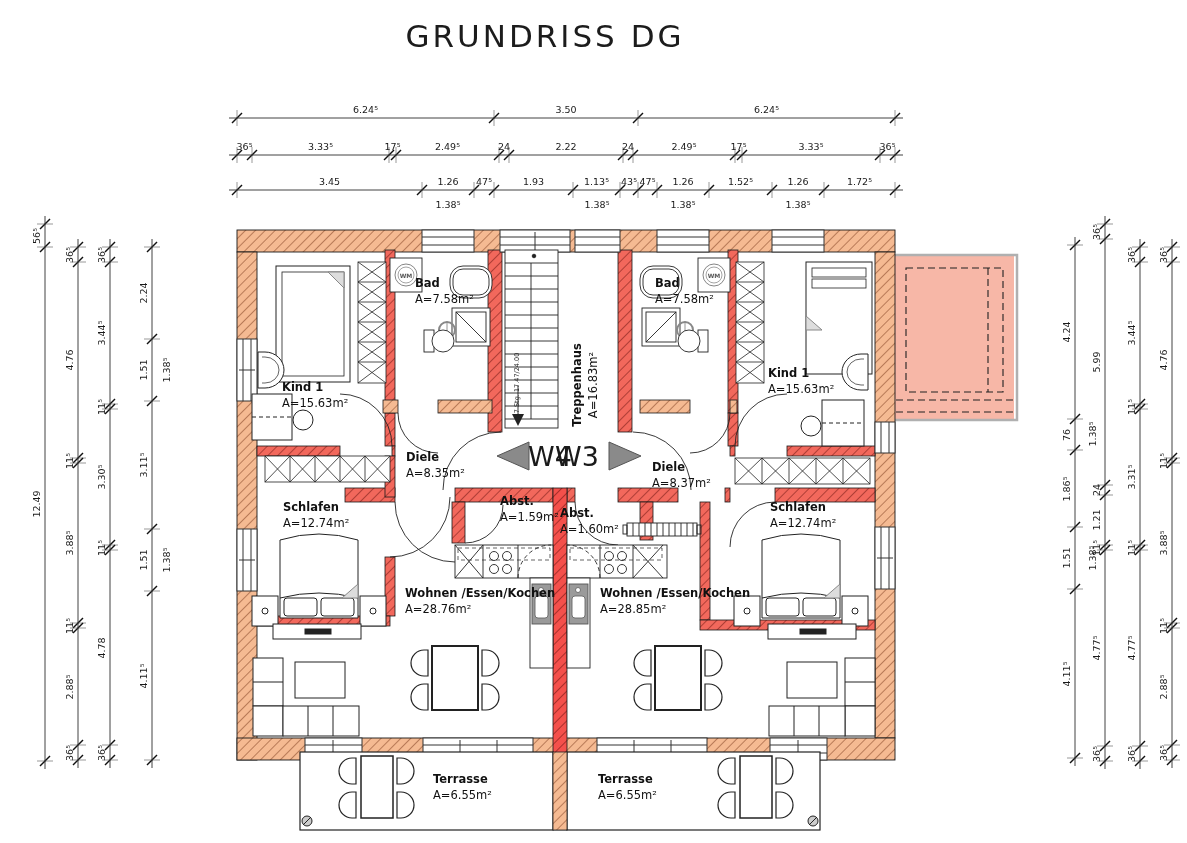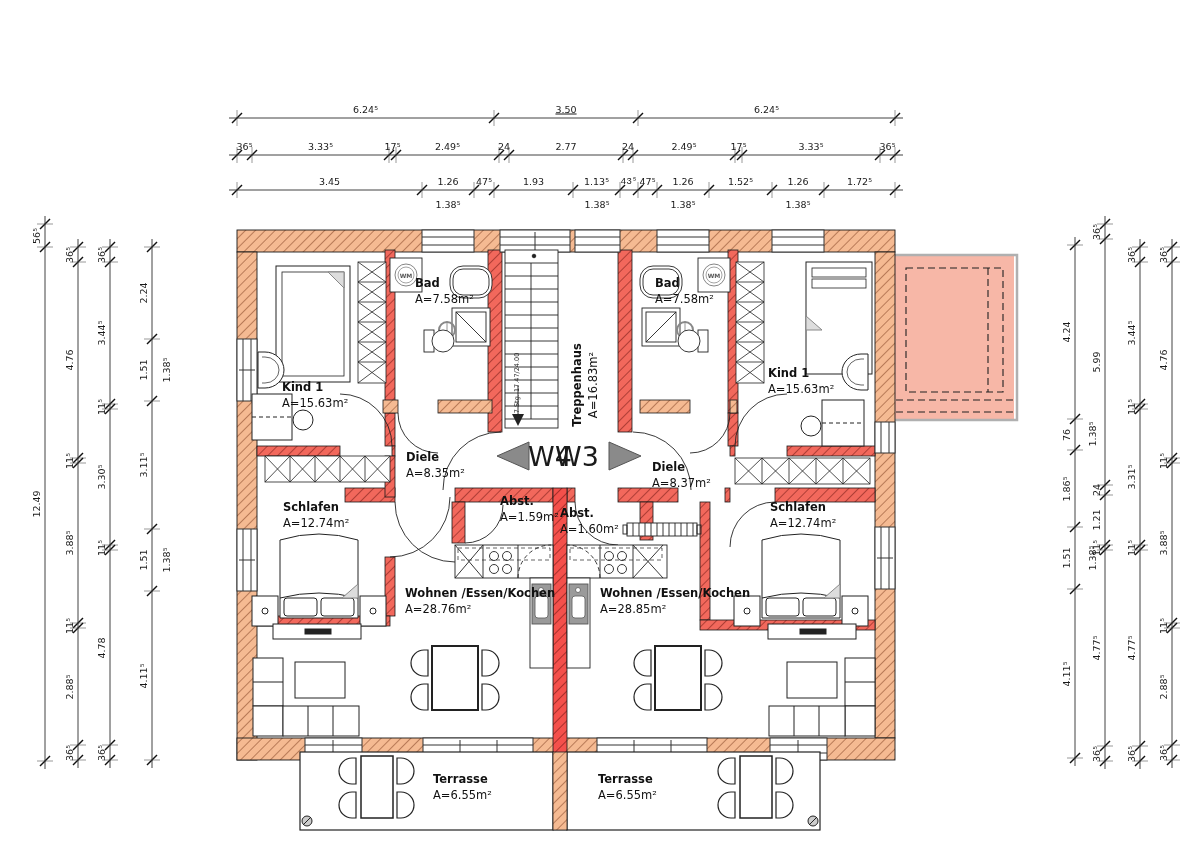--- a/index.html
+++ b/index.html
@@ -613,20 +613,21 @@
       <line x1="1164" y1="623" x2="1180" y2="623" stroke="#555" stroke-width="0.6"></line>
       <line x1="1167" y1="633" x2="1177" y2="623" stroke="#111" stroke-width="1.4"></line>
       <line x1="1164" y1="628" x2="1180" y2="628" stroke="#555" stroke-width="0.6"></line>
       <line x1="1167" y1="750" x2="1177" y2="740" stroke="#111" stroke-width="1.4"></line>
       <line x1="1164" y1="745" x2="1180" y2="745" stroke="#555" stroke-width="0.6"></line>
       <line x1="1167" y1="765" x2="1177" y2="755" stroke="#111" stroke-width="1.4"></line>
       <line x1="1164" y1="760" x2="1180" y2="760" stroke="#555" stroke-width="0.6"></line>
     </svg>
 
 <div id="labels">
+  <div id="page-title" style="left:545px;top:36px">GRUNDRISS DG</div>
 
   <div class="rlabel" style="left:282px;top:380px">
     <div class="rname">Kind 1</div>
         <div class="rarea">A=15.63m²</div>
       </div>
   <div class="rlabel" style="left:415px;top:276px">
     <div class="rname">Bad</div>
         <div class="rarea">A=7.58m²</div>
       </div>
   <div class="rlabel" style="left:655px;top:276px">
@@ -686,39 +687,39 @@
   <div class="stairnote" style="left:517px;top:385px">17 Stg. 17.47/24.00</div>
 
   <div class="aptlabel" style="left:550px;top:456px">W4</div>
   <div class="aptlabel" style="left:577px;top:456px">W3</div>
 
   <div class="wmlabel" style="left:406px;top:275px">WM</div>
   <div class="wmlabel" style="left:714px;top:275px">WM</div>
 
   <div id="dim-layer">
         <span class="dim" style="left: 365.5px; top: 109px;">6.24⁵</span>
-        <span class="dim" style="left: 566px; top: 109px; text-decoration: underline;">3.50</span>
+        <span class="dim" style="left: 566px; top: 109px;">3.50</span>
         <span class="dim" style="left: 766.5px; top: 109px;">6.24⁵</span>
         <span class="dim" style="left: 244.5px; top: 146px;">36⁵</span>
         <span class="dim" style="left: 320.5px; top: 146px;">3.33⁵</span>
         <span class="dim" style="left: 392.5px; top: 146px;">17⁵</span>
         <span class="dim" style="left: 447.5px; top: 146px;">2.49⁵</span>
         <span class="dim" style="left: 504px; top: 146px;">24</span>
-        <span class="dim" style="left: 566px; top: 146px;">2.77</span>
+        <span class="dim" style="left: 566px; top: 146px;">2.22</span>
         <span class="dim" style="left: 628px; top: 146px;">24</span>
         <span class="dim" style="left: 684px; top: 146px;">2.49⁵</span>
         <span class="dim" style="left: 738.5px; top: 146px;">17⁵</span>
         <span class="dim" style="left: 811px; top: 146px;">3.33⁵</span>
         <span class="dim" style="left: 887.5px; top: 146px;">36⁵</span>
         <span class="dim" style="left: 329.5px; top: 181px;">3.45</span>
         <span class="dim" style="left: 448px; top: 181px;">1.26</span>
         <span class="dim" style="left: 484px; top: 181px;">47⁵</span>
         <span class="dim" style="left: 533.5px; top: 181px;">1.93</span>
         <span class="dim" style="left: 596.5px; top: 181px;">1.13⁵</span>
-        <span class="dim" style="left: 629px; top: 181px; font-family: Liberation Mono, monospace;">43⁵</span>
+        <span class="dim" style="left: 629px; top: 181px;">43⁵</span>
         <span class="dim" style="left: 647.5px; top: 181px;">47⁵</span>
         <span class="dim" style="left: 683px; top: 181px;">1.26</span>
         <span class="dim" style="left: 740.5px; top: 181px;">1.52⁵</span>
         <span class="dim" style="left: 798px; top: 181px;">1.26</span>
         <span class="dim" style="left: 859.5px; top: 181px;">1.72⁵</span>
         <span class="dim v" style="left: 36px; top: 235.5px;">56⁵</span>
         <span class="dim v" style="left: 36px; top: 504px;">12.49</span>
         <span class="dim v" style="left: 69px; top: 254.5px;">36⁵</span>
         <span class="dim v" style="left: 69px; top: 360px;">4.76</span>
         <span class="dim v" style="left: 69px; top: 460.5px;">11⁵</span>

